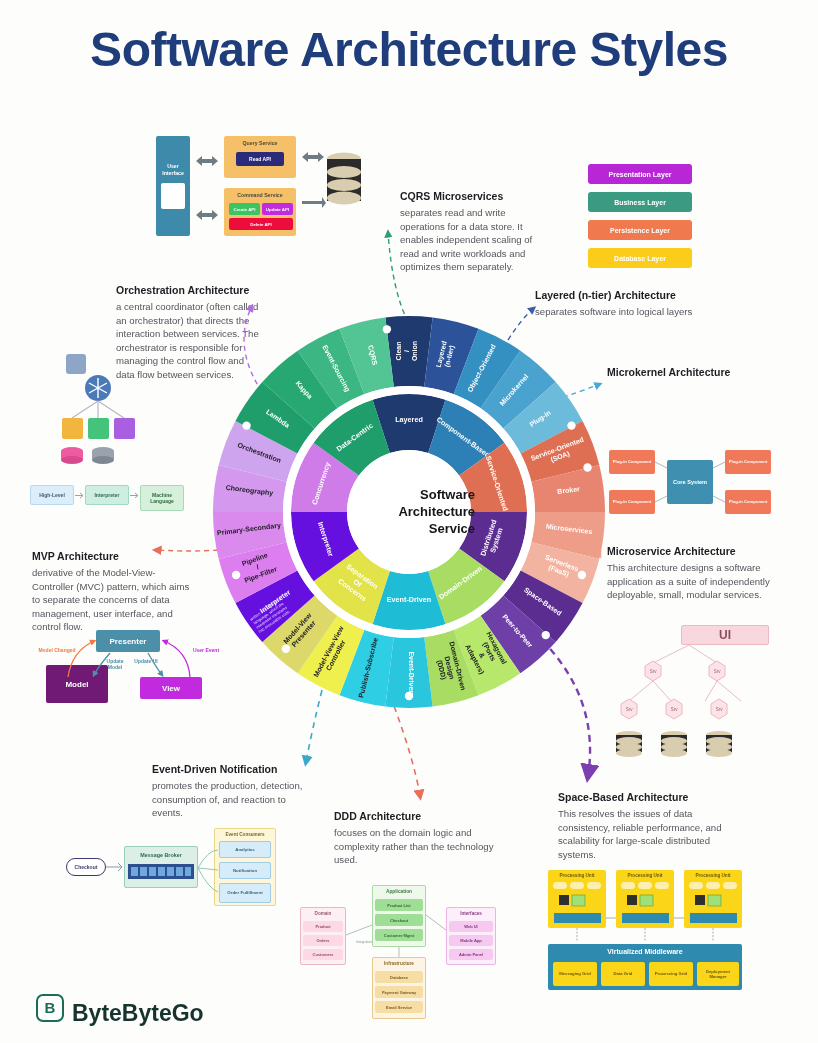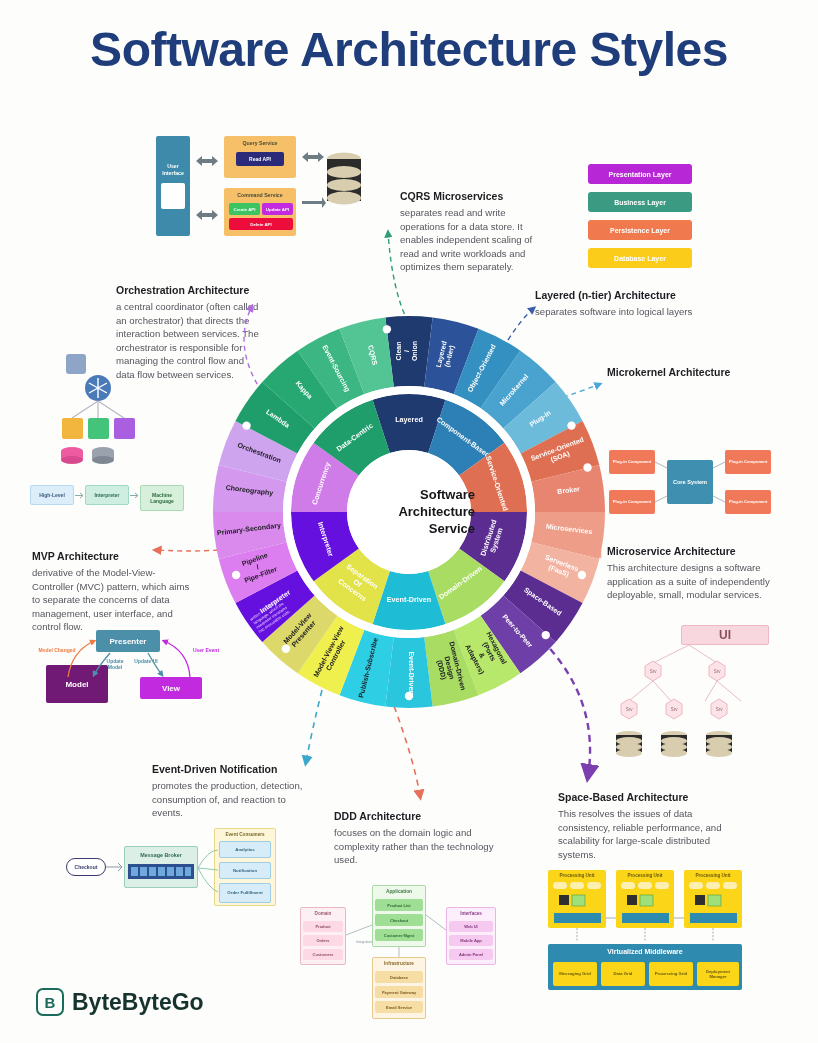--- a/index.html
+++ b/index.html
@@ -34,21 +34,21 @@
   .dgm { position: absolute; }
   .bx { position: absolute; border-radius: 2px; display: flex; align-items: center;
         justify-content: center; text-align: center; color: #fff; font-weight: bold; }
   .lbl { position: absolute; font-size: 5px; color: #e2584a; font-weight: bold; text-align:center; }
   .footer-logo { position: absolute; left: 36px; top: 988px; display: flex; align-items: center; gap: 8px; }
   .footer-logo .mark {
     width: 28px; height: 28px; border: 2.4px solid #1a6b5a; border-radius: 7px;
     display: flex; align-items: center; justify-content: center;
     color: #1a6b5a; font-size: 15px; font-weight: bold;
   }
-  .footer-logo .txt { font-size: 23px; font-weight: bold; color: #16332e; }
+  .footer-logo .txt { font-size: 23px; font-weight: bold; color: #16332e; margin-top: 12px; }
   .dbcyl { position: absolute; }
   svg { overflow: visible; }
 </style>
 </head>
 <body>
 
 <div id="page-title">Software Architecture Styles</div>
 
 <div class="dgm" style="left:150px;top:132px;width:210px;height:110px;">
   <div class="bx" style="left:6px;top:4px;width:34px;height:100px;background:#3d8aaa;flex-direction:column;font-size:5.2px;line-height:1.3;">

